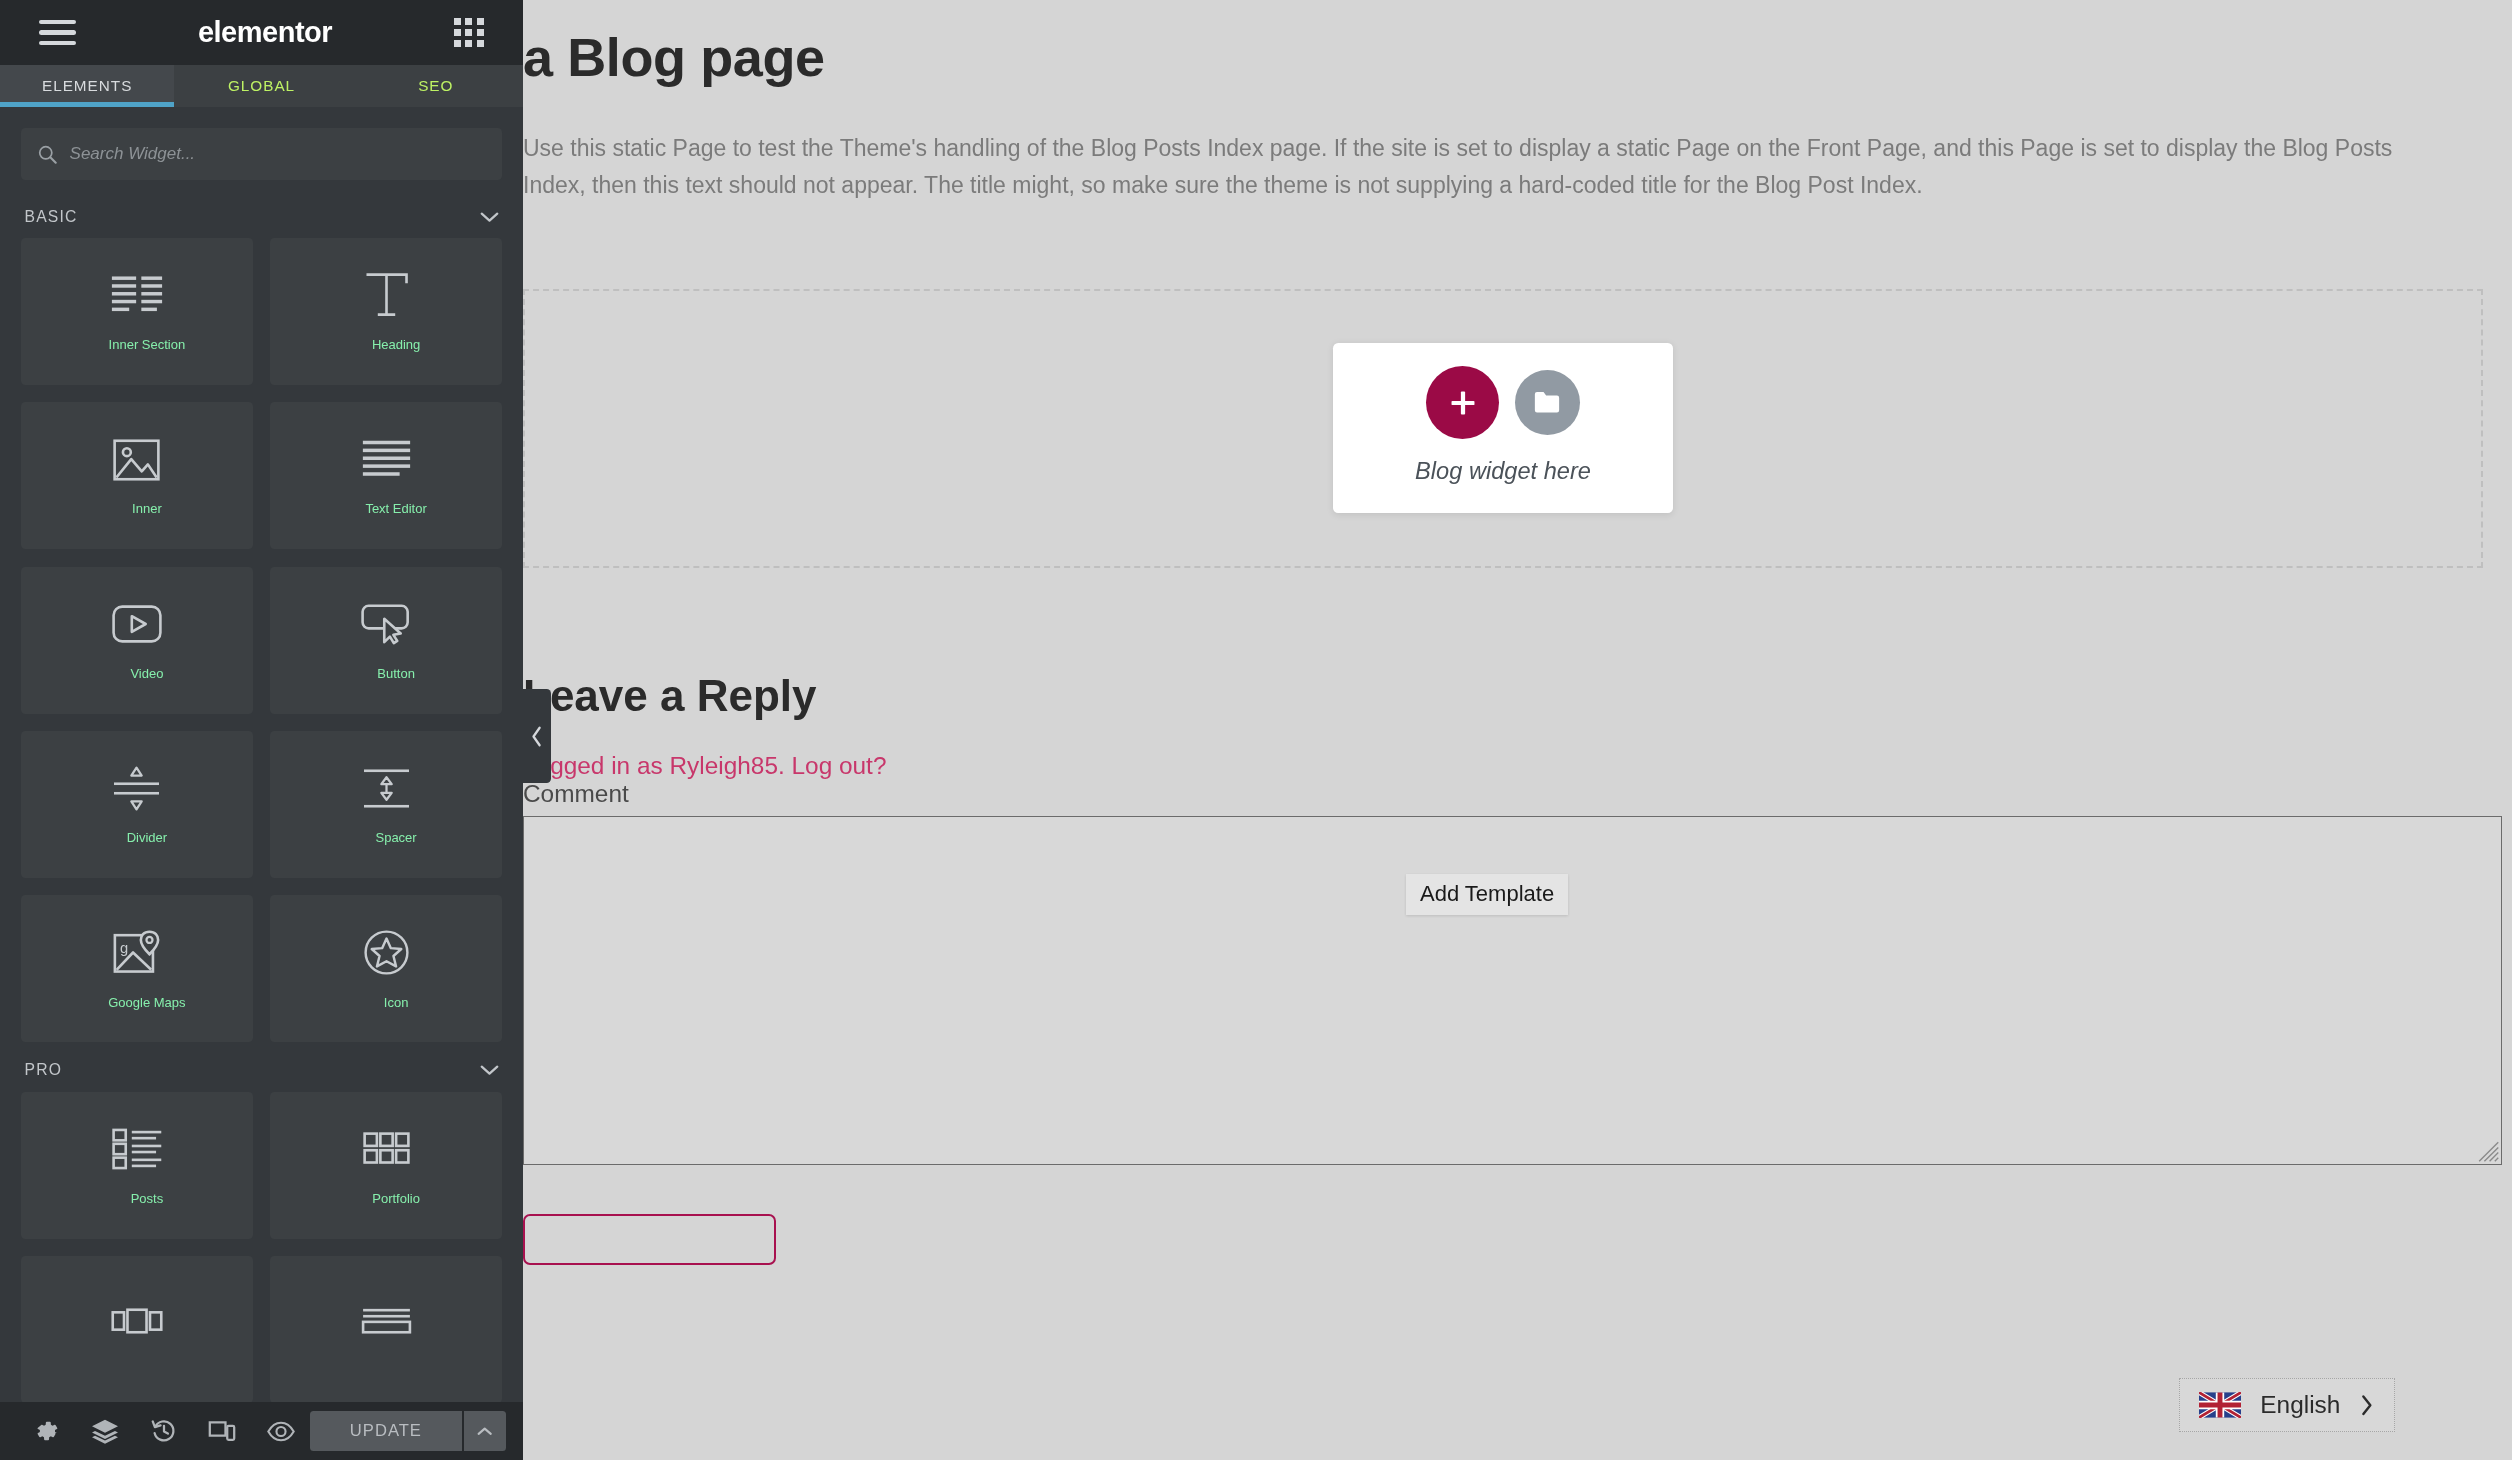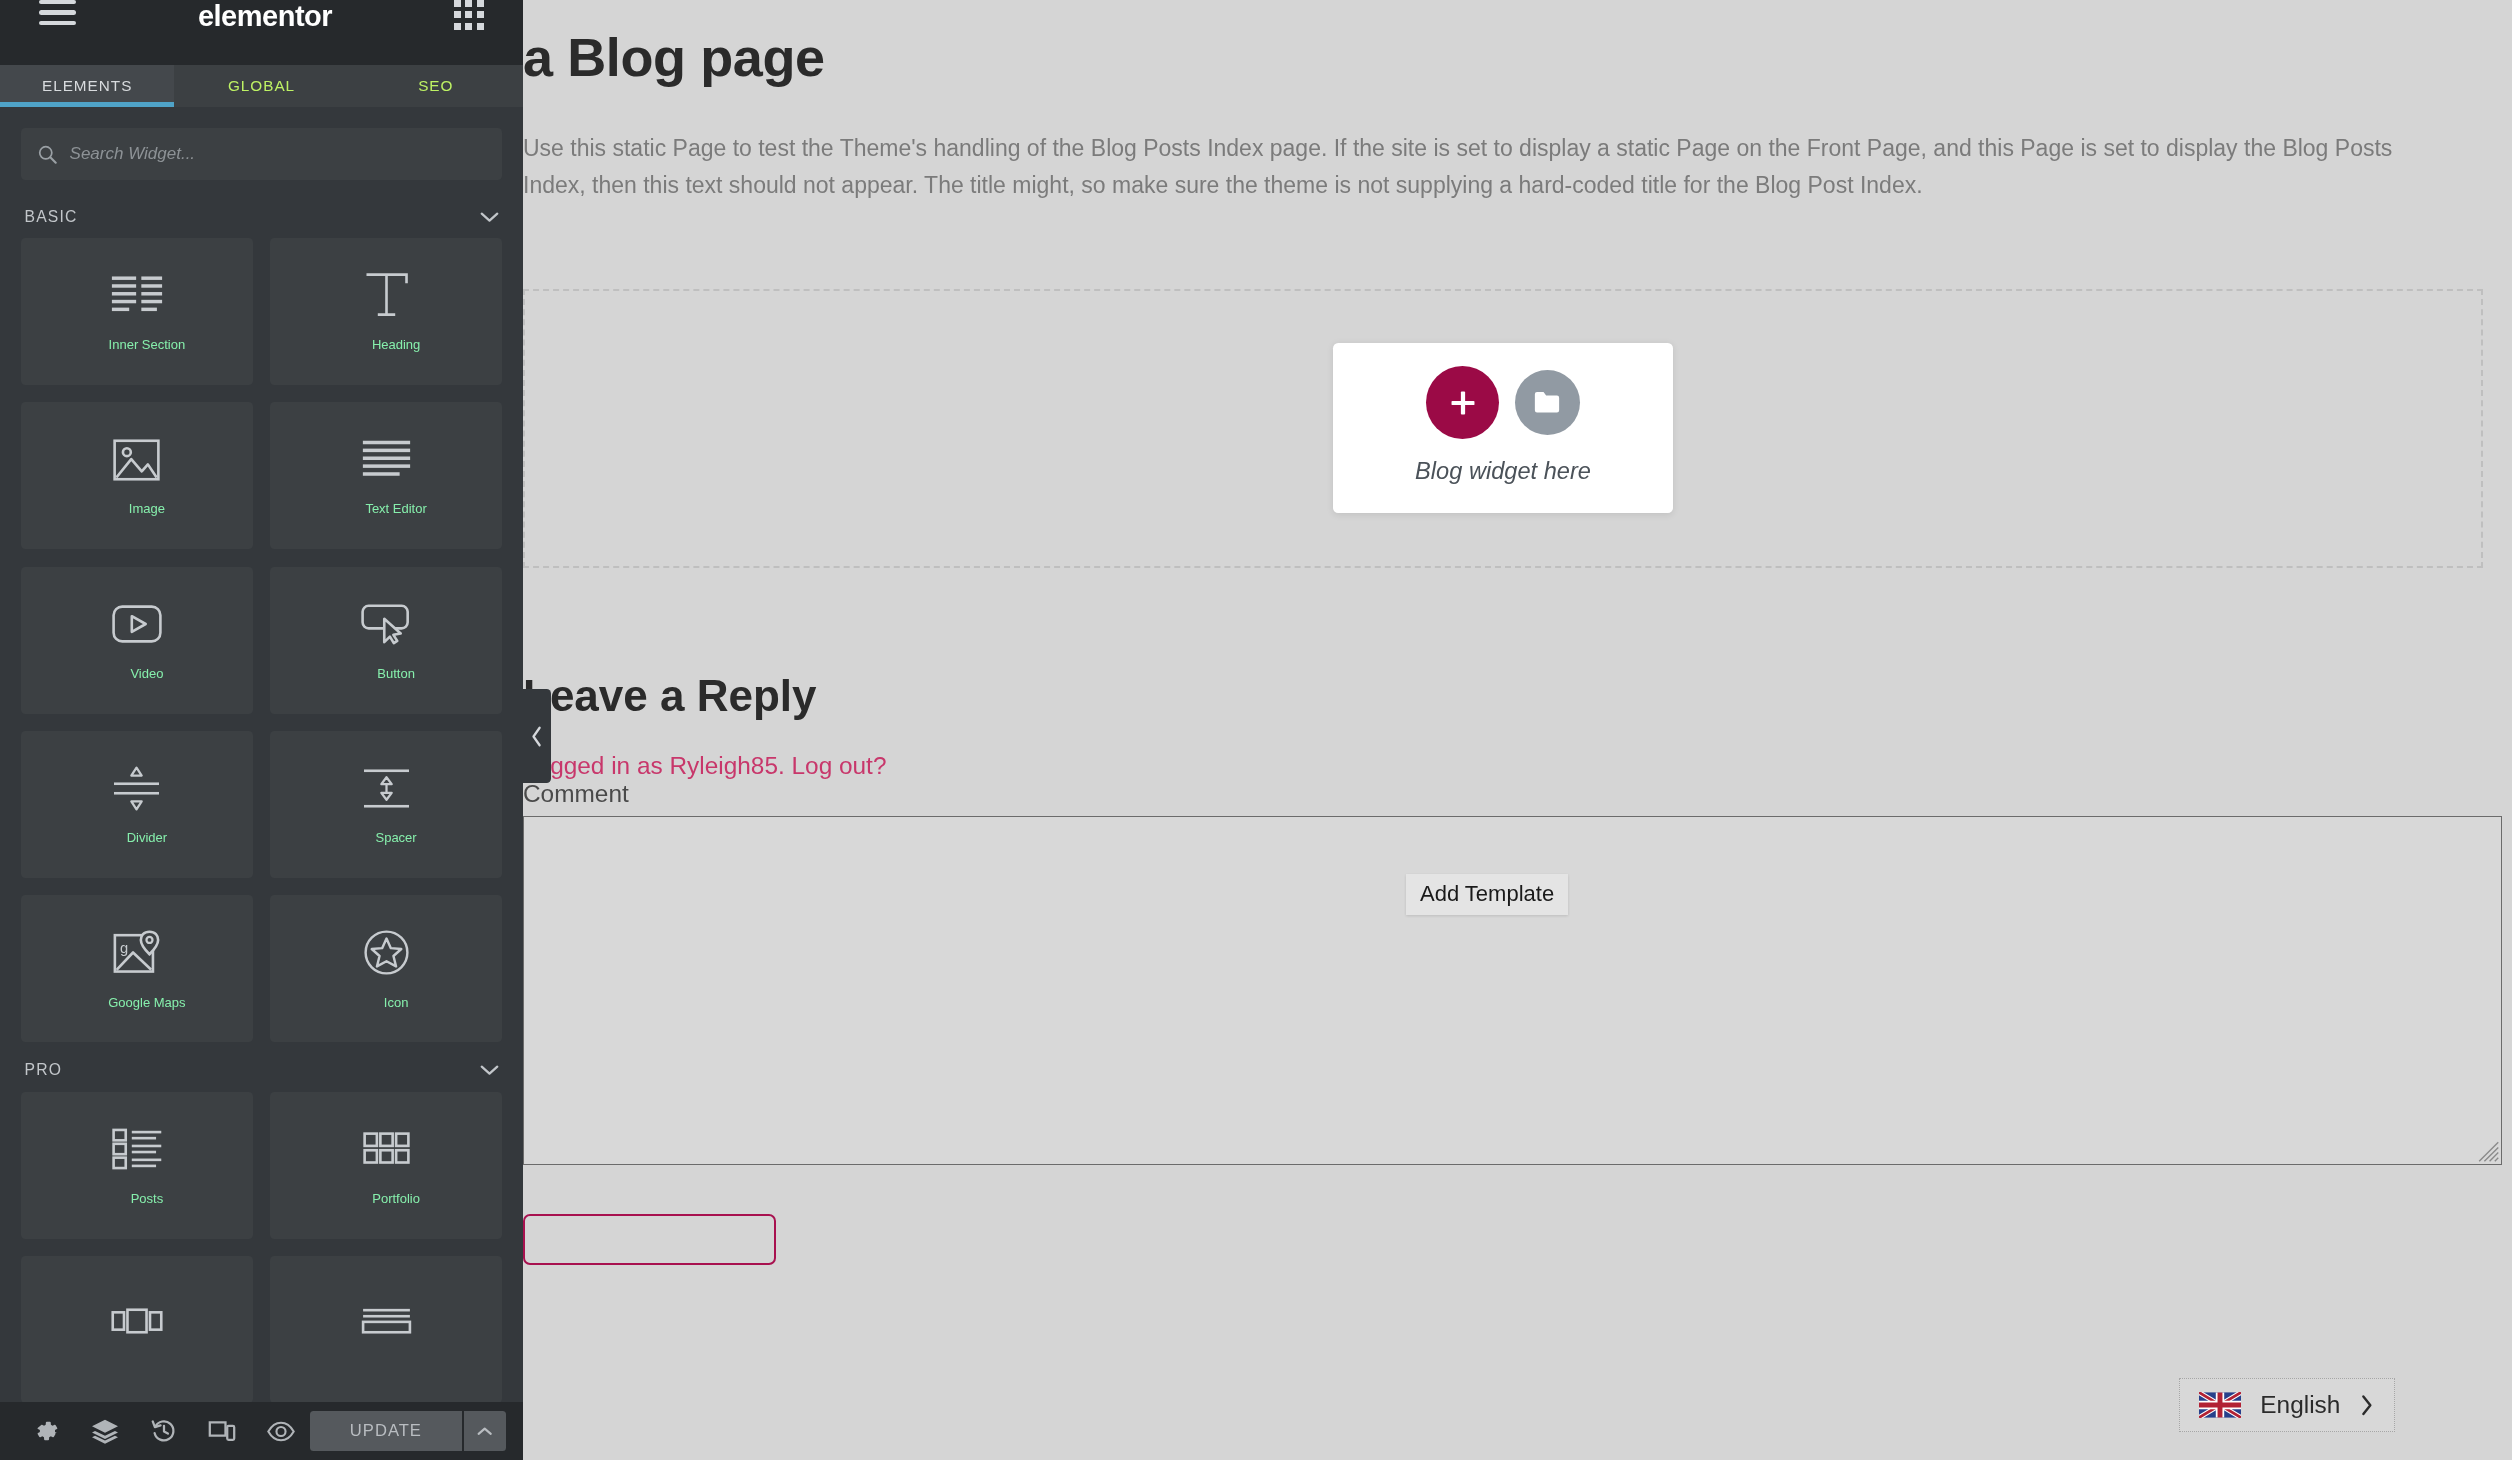--- a/index.html
+++ b/index.html
@@ -14,21 +14,21 @@
   
   #panel {
     position: absolute; left: 0; top: 0;
     width: 523px; height: 1460px;
     background: #34383c;
     display: flex; flex-direction: column;
     z-index: 40;
   }
   #panel-header {
     height: 65px; background: #26292c;
-    display: flex; align-items: flex-start;
+    display: flex; align-items: center;
     padding: 0 39px; flex: 0 0 65px;
   }
   .hamburger { width: 37px; display: flex; flex-direction: column; gap: 6.1px; cursor: pointer; }
   .hamburger i { display: block; height: 4.4px; background: #d5d8dc; border-radius: 2.6px; }
   #panel-logo {
     flex: 1; text-align: center;
     color: #ffffff; font-size: 29px; font-weight: bold;
     letter-spacing: -0.5px;
   }
   .grid-icon { width: 30px; display: grid; grid-template-columns: repeat(3,7px); gap: 4.4px; cursor: pointer; }
@@ -275,21 +275,21 @@
         </div>
 
         <div class="widget">
           <span class="ico">
             <svg width="49" height="44" viewBox="0 0 56 50">
               <rect x="3" y="3" width="50" height="44" fill="none" stroke="#c7cbcf" stroke-width="3"></rect>
               <circle cx="17" cy="16" r="4.5" fill="none" stroke="#c7cbcf" stroke-width="3"></circle>
               <path d="M5 45 L22 24 L34 38 L41 30 L51 45" fill="none" stroke="#c7cbcf" stroke-width="3" stroke-linejoin="round"></path>
             </svg>
           </span>
-          <span class="lbl">Image</span>
+          <span class="lbl">Inner</span>
         </div>
 
         <div class="widget">
           <span class="ico">
             <svg width="51" height="42" viewBox="0 0 58 48">
               <g fill="#c7cbcf">
                 <rect x="2" y="2" width="54" height="4"></rect>
                   <rect x="2" y="11" width="54" height="4"></rect>
                 <rect x="2" y="20" width="54" height="4"></rect>
                   <rect x="2" y="29" width="54" height="4"></rect>

